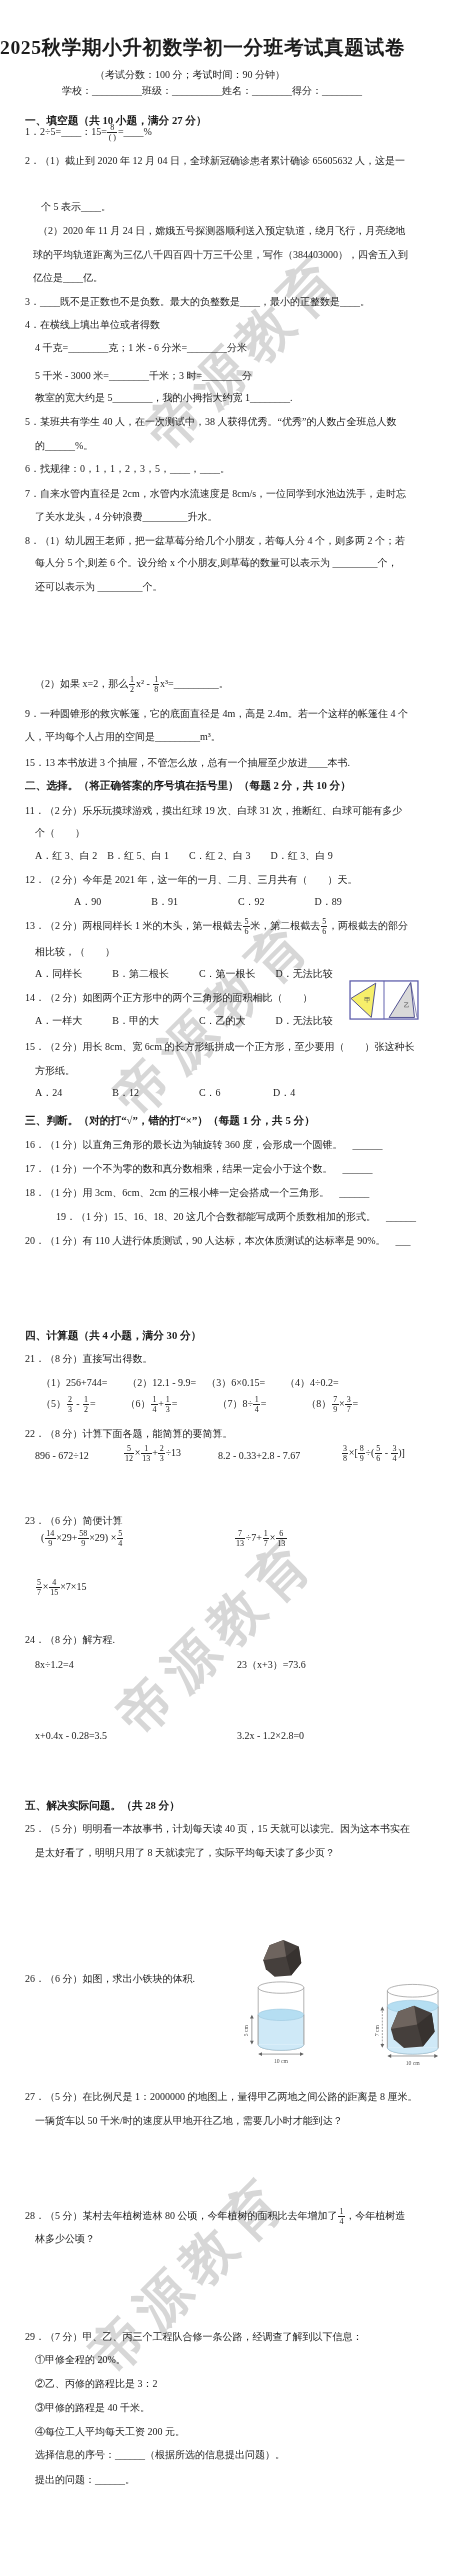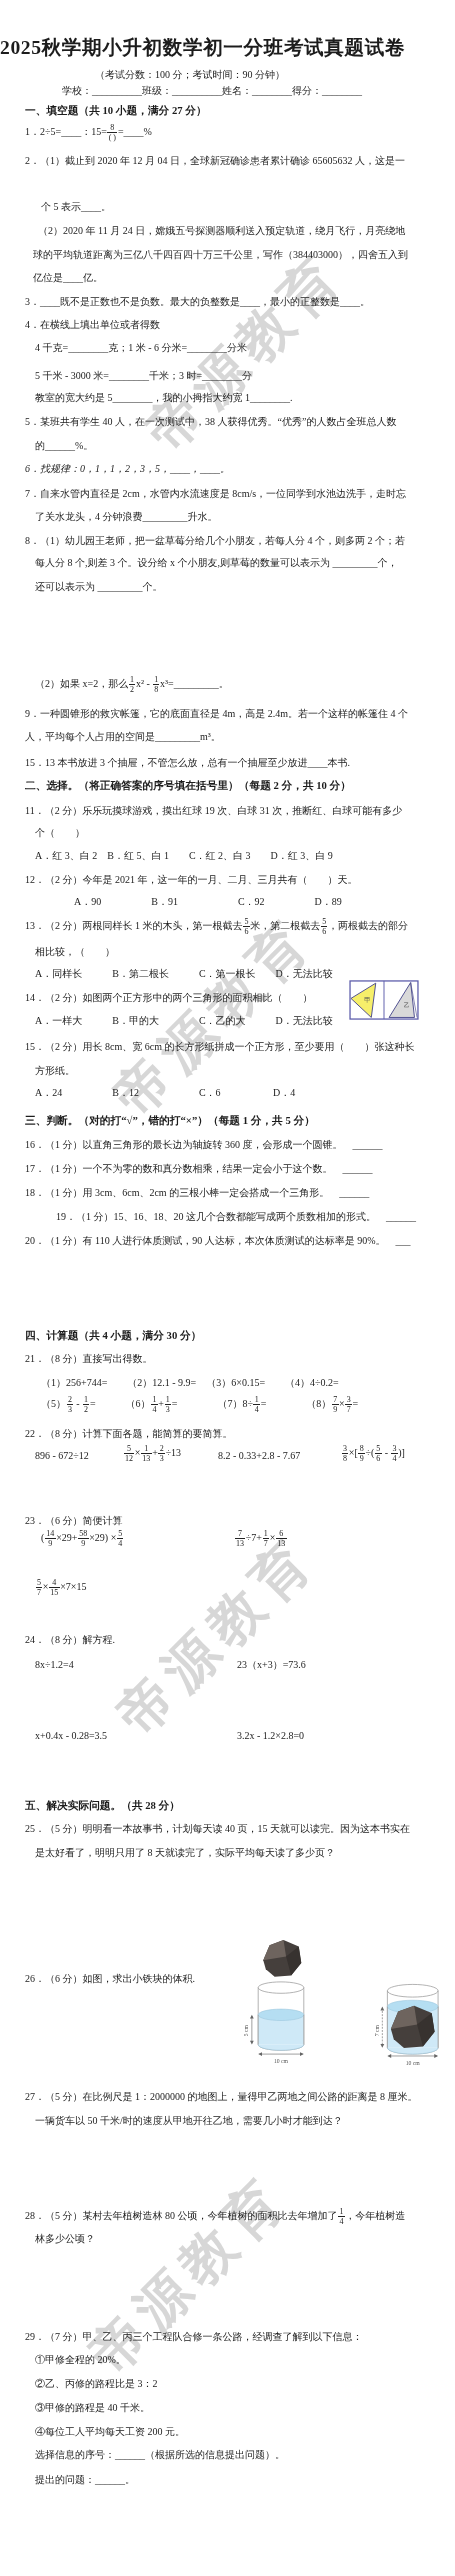--- a/index.html
+++ b/index.html
@@ -26,42 +26,42 @@
 
   <div class="wm" style="left:111px;top:304px;">帝源教育</div>
   <div class="wm" style="left:79px;top:969px;">帝源教育</div>
   <div class="wm" style="left:82px;top:1588px;">帝源教育</div>
   <div class="wm" style="left:54px;top:2227px;">帝源教育</div>
 
   <div class="ln center title" style="top:35px;">2025秋学期小升初数学初一分班考试真题试卷</div>
   <div class="ln center" style="top:68px;">（考试分数：100 分；考试时间：90 分钟）</div>
   <div class="ln" style="top:84px;left:62px;">学校：__________班级：__________姓名：________得分：________</div>
 
-  <div class="ln bold" style="top:103px;left:25px;">一、填空题（共 10 小题，满分 27 分）</div>
+  <div class="ln bold" style="top:113px;left:25px;">一、填空题（共 10 小题，满分 27 分）</div>
   <div class="ln" style="top:123px;left:25px;">1．2÷5=____：15=<span class="fr">
         <span class="n">8</span>
         <span class="d">(  )</span>
       </span>=____%</div>
   <div class="ln" style="top:154px;left:25px;">2．（1）截止到 2020 年 12 月 04 日，全球新冠确诊患者累计确诊 65605632 人，这是一</div>
   <div class="ln" style="top:200px;left:41px;">个 5 表示____。</div>
   <div class="ln" style="top:224px;left:38px;">（2）2020 年 11 月 24 日，嫦娥五号探测器顺利送入预定轨道，绕月飞行，月亮绕地</div>
   <div class="ln" style="top:248px;left:33px;">球的平均轨道距离为三亿八千四百四十万三千公里，写作（384403000），四舍五入到</div>
   <div class="ln" style="top:271px;left:33px;">亿位是____亿。</div>
   <div class="ln" style="top:295px;left:25px;">3．____既不是正数也不是负数。最大的负整数是____，最小的正整数是____。</div>
   <div class="ln" style="top:318px;left:25px;">4．在横线上填出单位或者得数</div>
   <div class="ln" style="top:341px;left:35px;">4 千克=________克；1 米 - 6 分米=________分米</div>
   <div class="ln" style="top:369px;left:35px;">5 千米 - 3000 米=________千米；3 时=________分</div>
   <div class="ln" style="top:391px;left:35px;">教室的宽大约是 5________，我的小拇指大约宽 1________.</div>
   <div class="ln" style="top:415px;left:25px;">5．某班共有学生 40 人，在一次测试中，38 人获得优秀。“优秀”的人数占全班总人数</div>
   <div class="ln" style="top:439px;left:35px;">的______%。</div>
-  <div class="ln" style="top:462px;left:25px;font-style:italic;">6．找规律：0，1，1，2，3，5，____，____。</div>
+  <div class="ln" style="top:462px;left:25px;">6．找规律：0，1，1，2，3，5，____，____。</div>
   <div class="ln" style="top:487px;left:25px;">7．自来水管内直径是 2cm，水管内水流速度是 8cm/s，一位同学到水池边洗手，走时忘</div>
   <div class="ln" style="top:510px;left:35px;">了关水龙头，4 分钟浪费_________升水。</div>
   <div class="ln" style="top:534px;left:25px;">8．（1）幼儿园王老师，把一盆草莓分给几个小朋友，若每人分 4 个，则多两 2 个；若</div>
-  <div class="ln" style="top:556px;left:35px;">每人分 8 个,则差 3 个。设分给 x 个小朋友,则草莓的数量可以表示为 _________个，</div>
+  <div class="ln" style="top:556px;left:35px;">每人分 5 个,则差 6 个。设分给 x 个小朋友,则草莓的数量可以表示为 _________个，</div>
   <div class="ln" style="top:580px;left:35px;">还可以表示为 _________个。</div>
   <div class="ln" style="top:675px;left:35px;">（2）如果 x=2，那么<span class="fr">
         <span class="n">1</span>
         <span class="d">2</span>
       </span>x² - <span class="fr">
         <span class="n">1</span>
         <span class="d">8</span>
       </span>x³=_________。</div>
   <div class="ln" style="top:707px;left:25px;">9．一种圆锥形的救灾帐篷，它的底面直径是 4m，高是 2.4m。若一个这样的帐篷住 4 个</div>
   <div class="ln" style="top:730px;left:25px;">人，平均每个人占用的空间是_________m³。</div>

